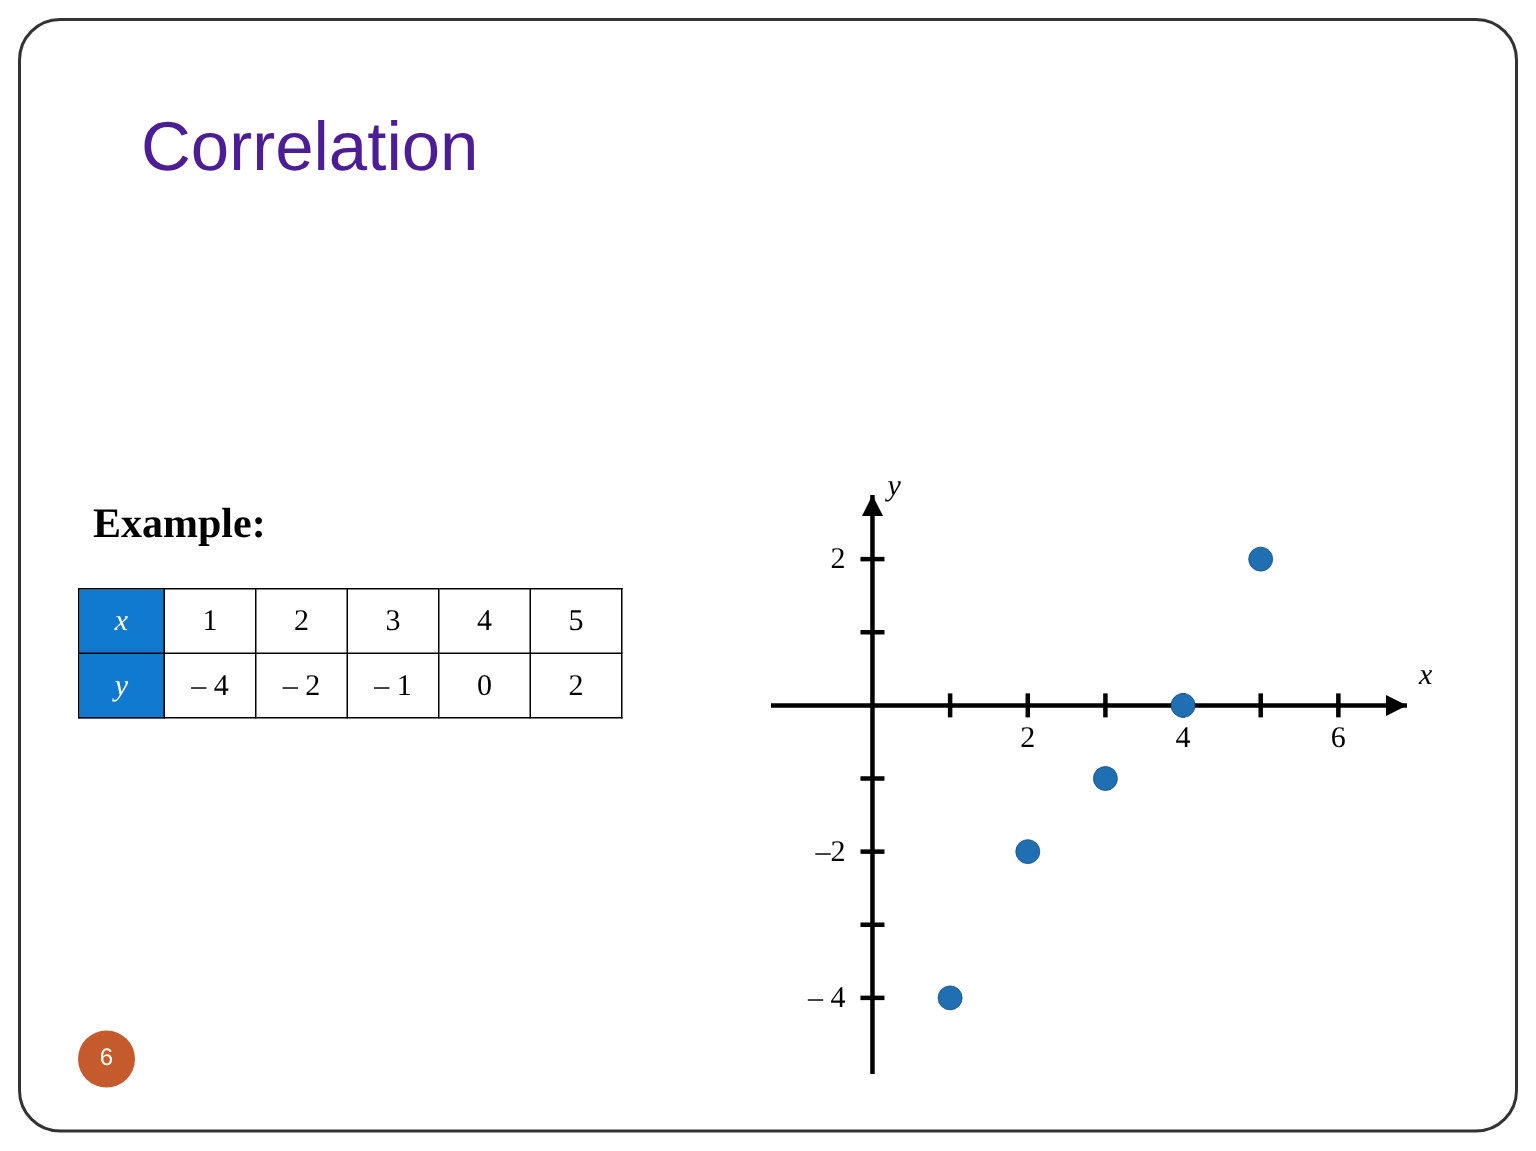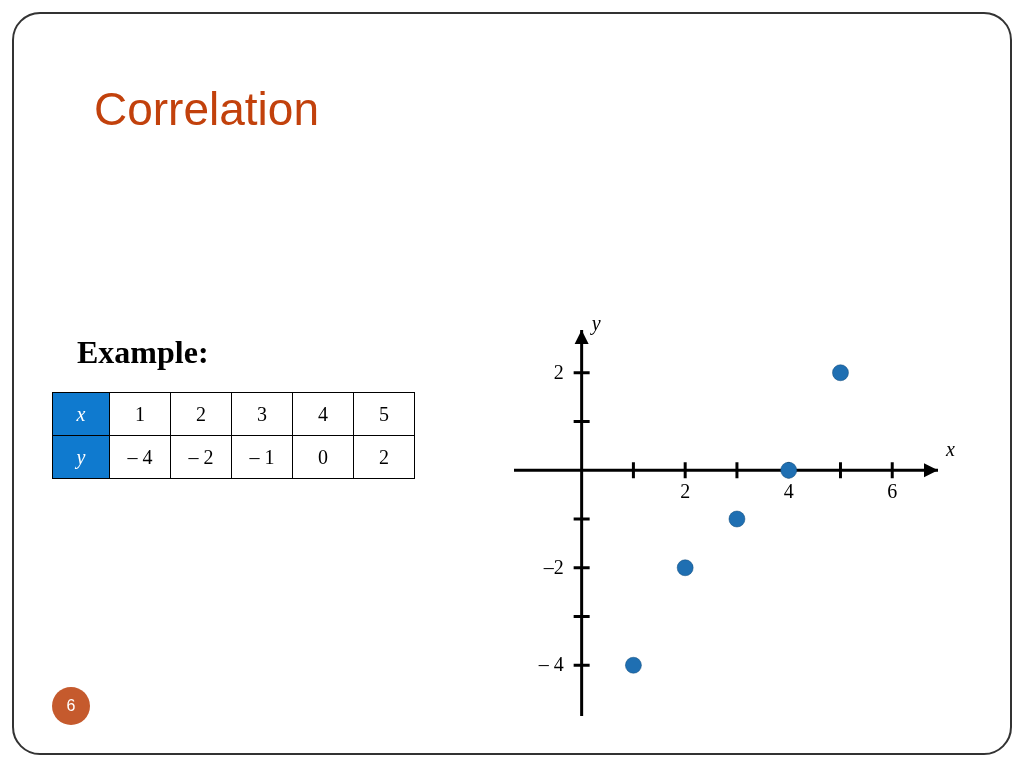--- a/index.html
+++ b/index.html
@@ -17,47 +17,46 @@
     margin: 12px;
     border: 2px solid #333;
     border-radius: 28px;
     position: relative;
     overflow: hidden;
     background: #fff;
   }
   .title {
     position: absolute;
     left: 80px;
-    top: 68px;
+    top: 56px;
     font-family: 'Verdana', 'Segoe UI', Arial, sans-serif;
     font-size: 46px;
-    color: #c2410c;
+    color: #4c1d95;
     font-weight: 400;
   }
   .body-text {
     position: absolute;
     left: 48px;
     top: 160px;
     width: 880px;
     font-size: 28px;
     color: #000;
     line-height: 1.35;
   }
   .body-text .kw {
     color: #b23a29;
     font-weight: bold;
   }
   .example-label {
     position: absolute;
     left: 48px;
     top: 320px;
-    font-size: 32px;
+    font-size: 28px;
     font-weight: bold;
     color: #000;
-    margin-left: 15px;
   }
   
   .data-table {
     position: absolute;
     left: 38px;
     top: 378px;
     border-collapse: collapse;
     font-size: 20px;
   }
   .data-table td, .data-table th {

